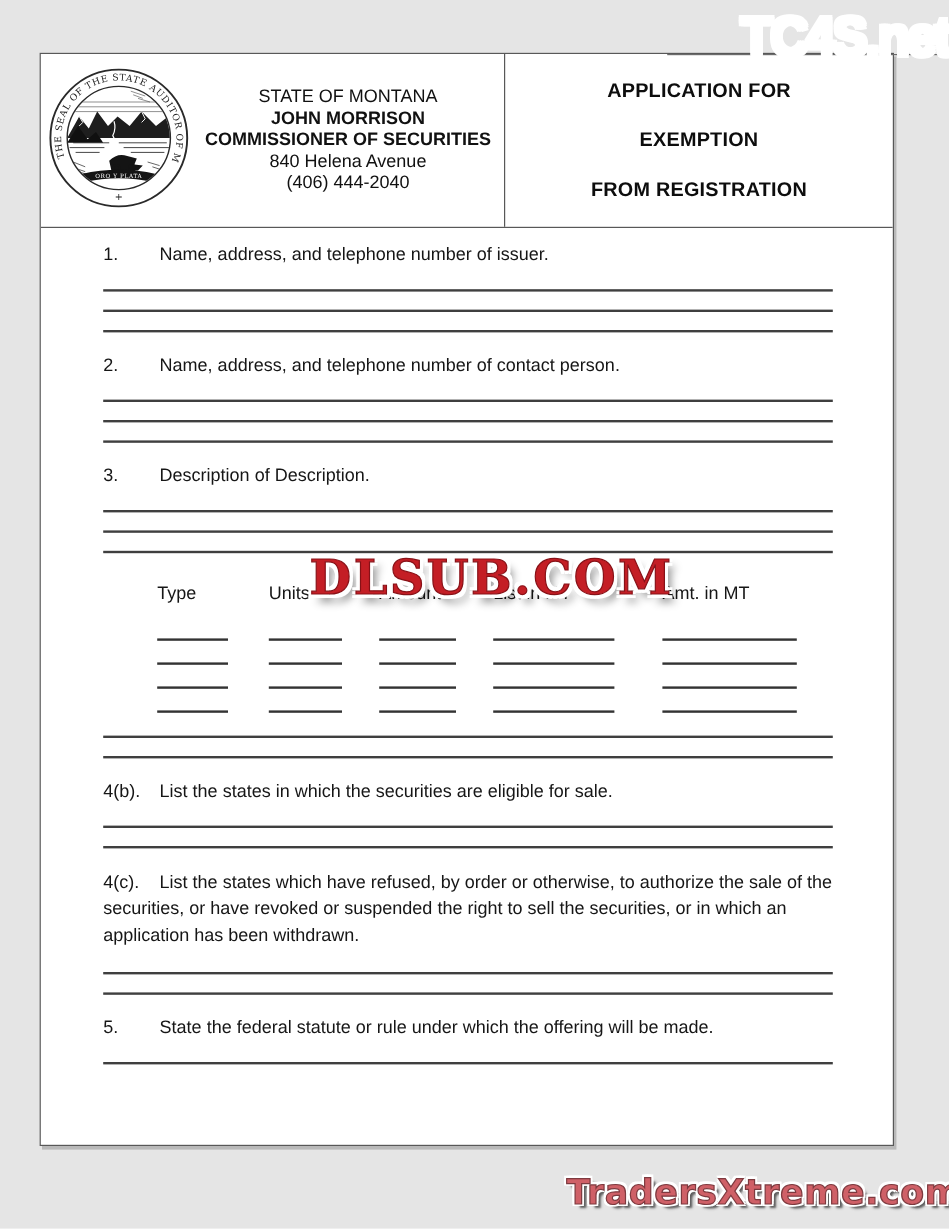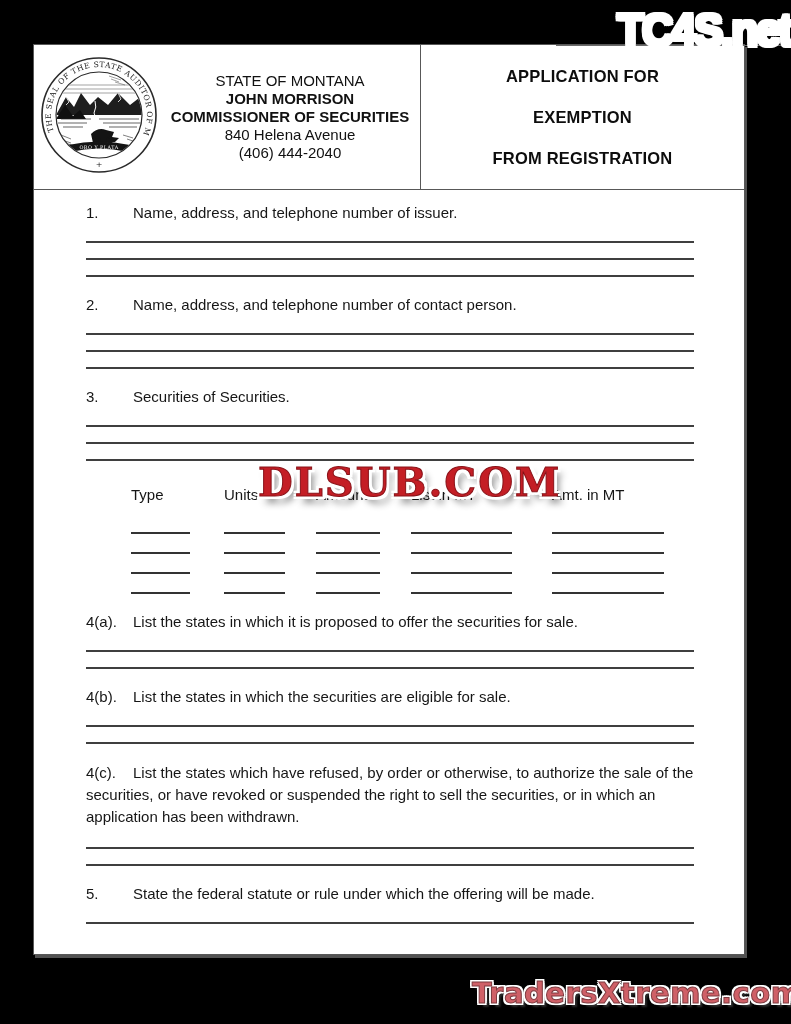--- a/index.html
+++ b/index.html
@@ -1,18 +1,18 @@
 <!DOCTYPE html>
 <html><head>
 <meta charset="utf-8">
 <style>
   * { margin:0; padding:0; box-sizing:border-box; }
   html,body { background:#ffffff; }
   body { width:791px; height:1024px; overflow:hidden; font-family:"Liberation Sans", sans-serif; }
-  .page { position:relative; width:791px; height:1024px; background:#000000; }
+  .page { position:relative; width:791px; height:1024px; background:#e5e5e5; }
 
   
   .form-box { position:absolute; left:33px; top:44px; width:712px; height:911px;
     border:1px solid #585858; box-shadow:2px 3px 0 rgba(150,150,150,.55);
     background:#fff; overflow:hidden; }
 
   .hdr { display:flex; height:145px; border-bottom:1px solid #585858; }
   .hdr-left { width:386px; display:flex; align-items:center; }
   .seal-wrap { width:126px; padding-left:5px; flex:none; }
   .addr { flex:1; text-align:center; font-size:15px; line-height:18px; color:#111; }
@@ -153,21 +153,21 @@
         <div class="blank"></div>
       </div>
 
       <p class="sec"><span class="num">2.</span><span>Name, address, and telephone number of contact person.</span></p>
       <div class="blanks">
         <div class="blank"></div>
         <div class="blank"></div>
         <div class="blank"></div>
       </div>
 
-      <p class="sec"><span class="num">3.</span><span>Securities of Securities.</span></p>
+      <p class="sec"><span class="num">3.</span><span>Description of Description.</span></p>
       <div class="blanks">
         <div class="blank"></div>
         <div class="blank"></div>
         <div class="blank"></div>
       </div>
 
       <div class="tbl">
         <div class="tbl-head">
           <span class="c1">Type</span>
           <span class="c2">Units</span>
@@ -238,21 +238,20 @@
             </span>
           <span class="c4">
               <i class="cl l4"></i>
             </span>
           <span class="c5">
               <i class="cl l5"></i>
             </span>
         </div>
       </div>
 
-      <p class="sec"><span class="num">4(a).</span><span>List the states in which it is proposed to offer the securities for sale.</span></p>
       <div class="blanks">
         <div class="blank"></div>
         <div class="blank"></div>
       </div>
 
       <p class="sec"><span class="num">4(b).</span><span>List the states in which the securities are eligible for sale.</span></p>
       <div class="blanks">
         <div class="blank"></div>
         <div class="blank"></div>
       </div>

